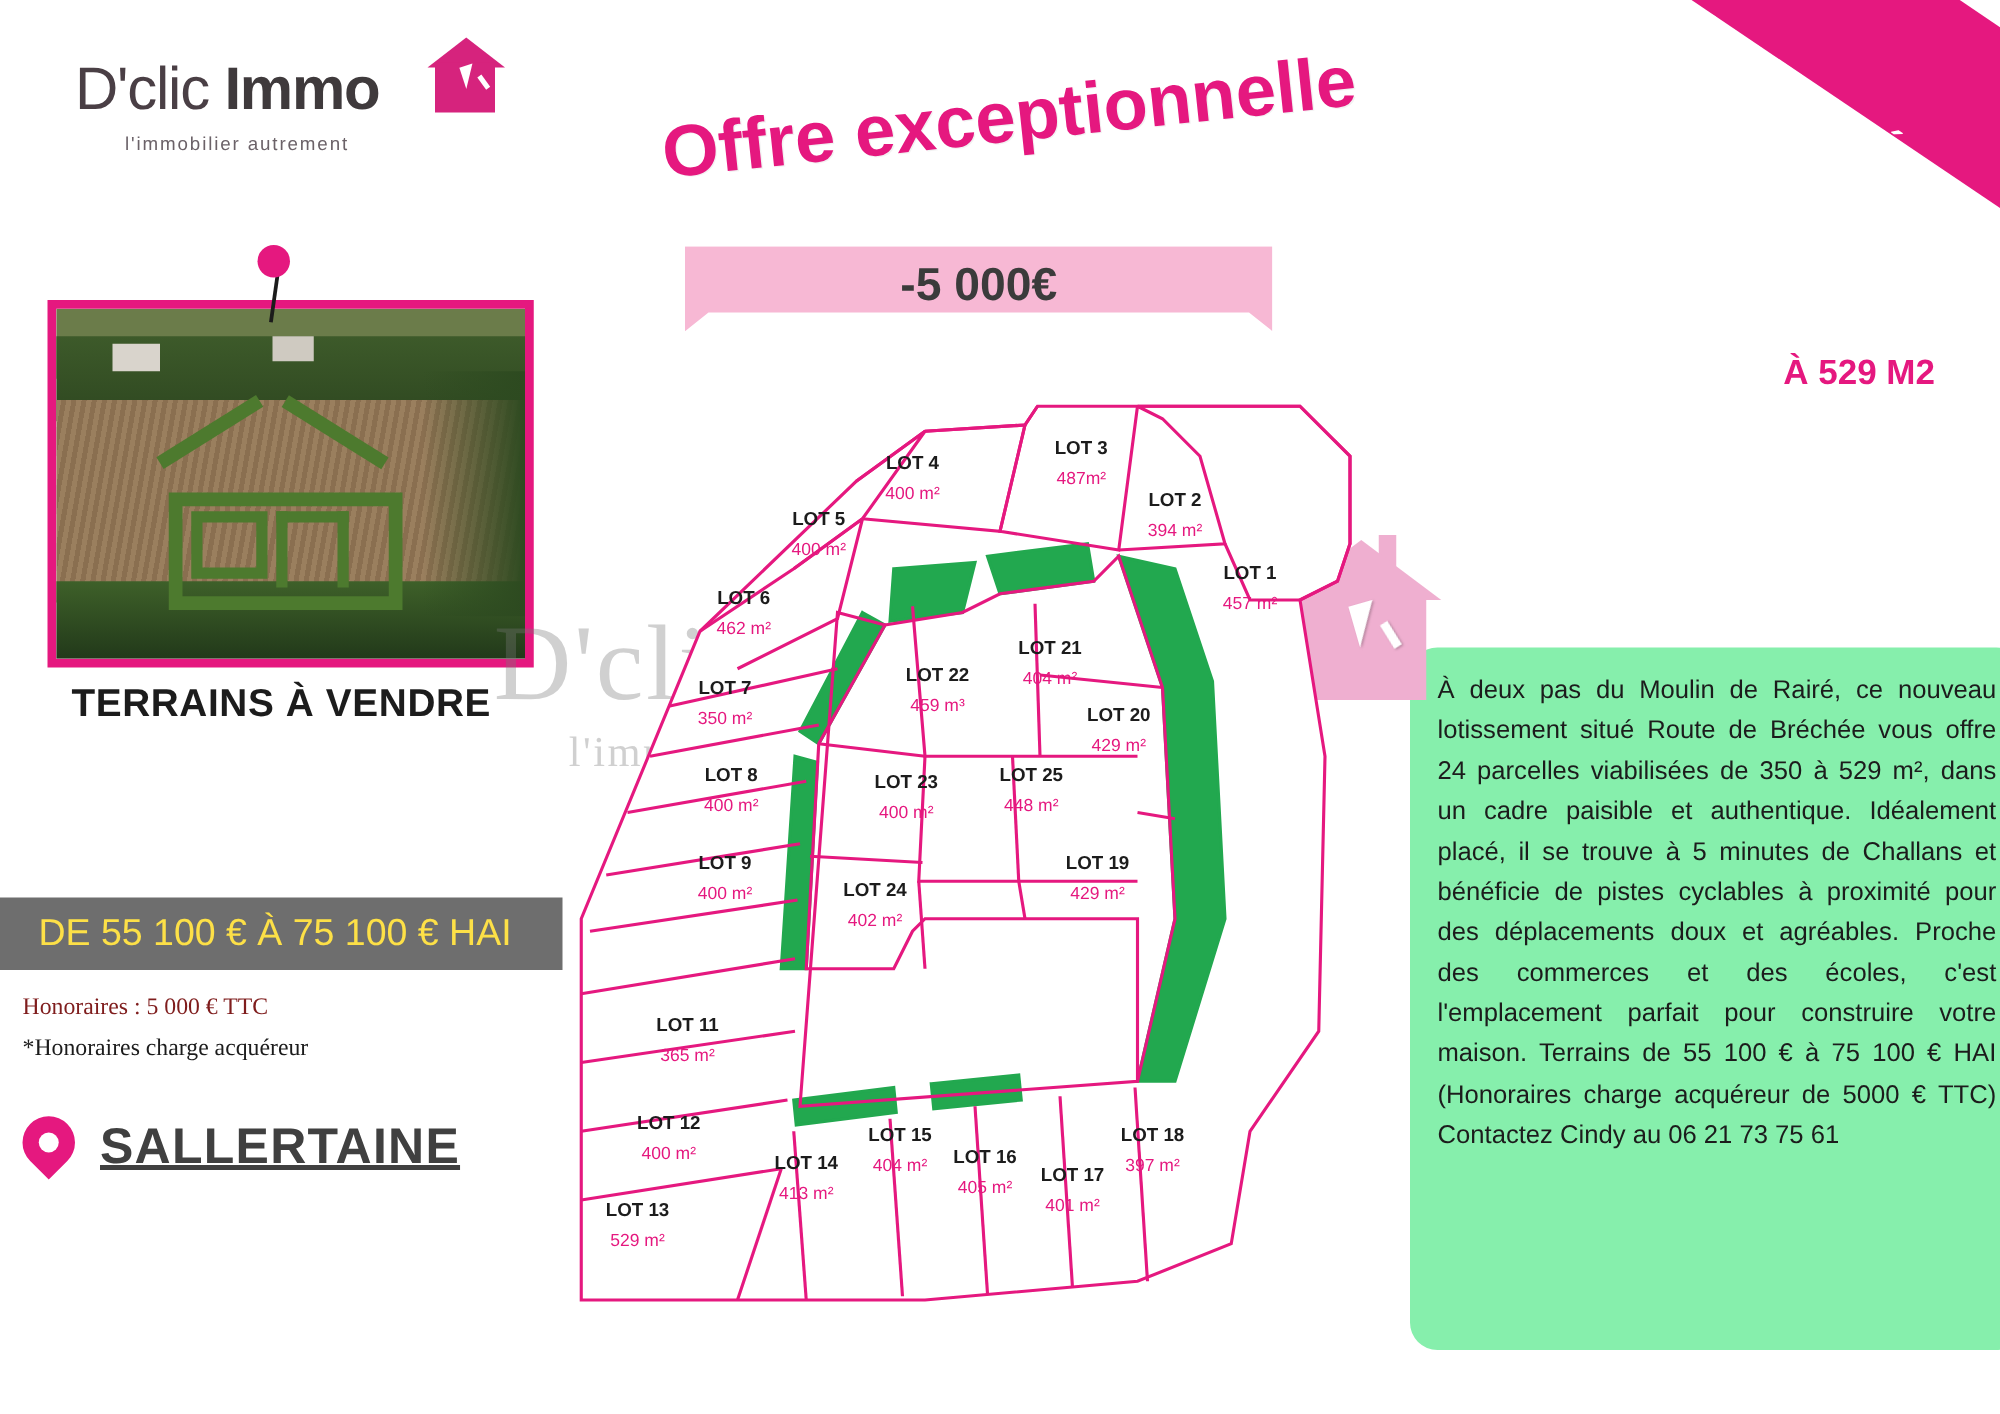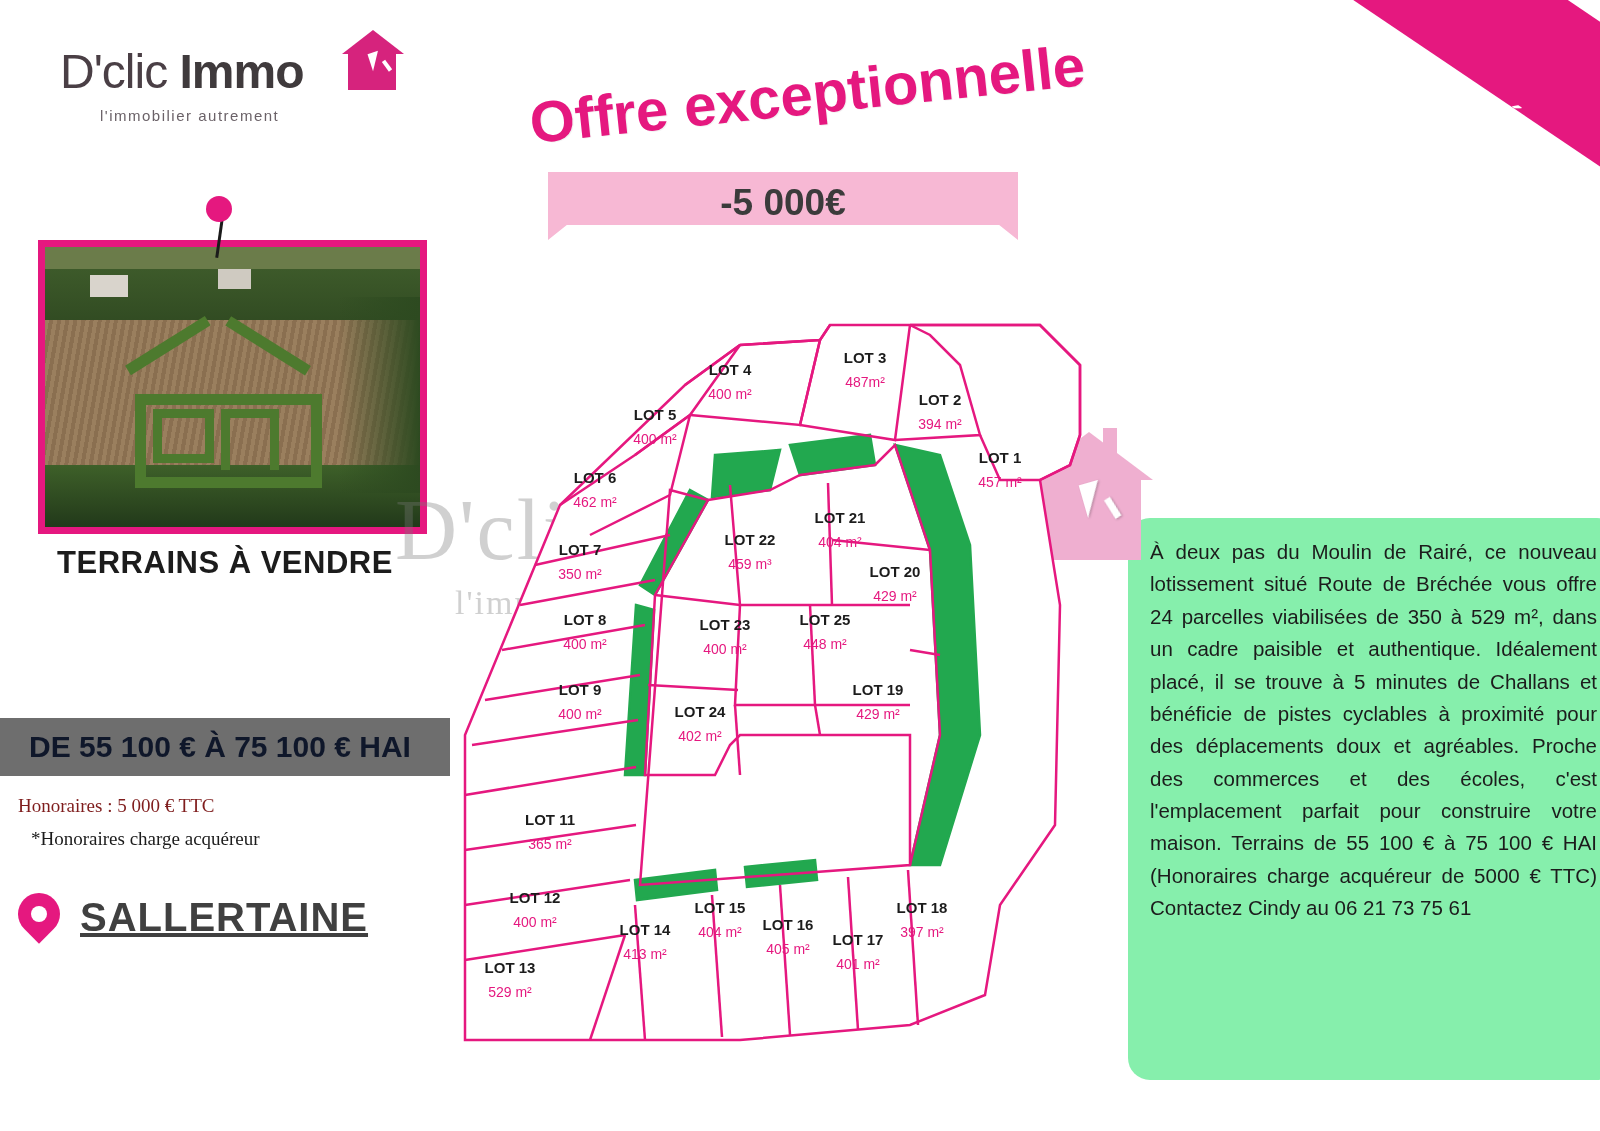--- a/index.html
+++ b/index.html
@@ -61,21 +61,21 @@
 
   
   #offre {
     left:470px; top:60px; width:680px; height:120px;
     color:#e5187f; font-weight:700; font-size:58px;
     transform:rotate(-6deg);
     text-align:center;
     text-shadow:1px 1px 0 rgba(0,0,0,0.05);
   }
   #banner {
-    left:548px; top:172px; width:470px; height:68px;
+    left:548px; top:197px; width:470px; height:68px;
     background:#f7b8d4;
     clip-path:polygon(0 0, 100% 0, 100% 100%, 96% 78%, 4% 78%, 0 100%);
     display:flex; align-items:flex-start; justify-content:center;
   }
   #banner span {
     margin-top:10px; font-size:37px; font-weight:700; color:#3b3b3b;
   }
 
   
   #photo-wrap { left:38px; top:240px; width:375px; height:280px; border:7px solid #e5187f; }
@@ -118,23 +118,23 @@
     left:35px; top:545px; width:380px;
     font-size:31px; font-weight:700; color:#1c1c1c; text-align:center;
     letter-spacing:0.5px;
   }
 
   
   #price-band {
     left:-10px; top:718px; width:460px; height:58px;
     background:#6e6e6e; display:flex; align-items:center; justify-content:center;
   }
-  #price-band span { color:#0f172a; font-size:30px; font-weight:700; }
+  #price-band span { color:#fde047; font-size:30px; font-weight:400; }
   #fees1 { left:18px; top:795px; font-size:19px; color:#7f1d1d; font-family:"Liberation Serif", serif; }
-  #fees2 { left:18px; top:828px; font-size:19px; color:#1c1c1c; font-family:"Liberation Serif", serif;margin-left:13px; }
+  #fees2 { left:18px; top:828px; font-size:19px; color:#1c1c1c; font-family:"Liberation Serif", serif; }
 
   
   #loc-pin { left:14px; top:893px; width:50px; height:60px; }
   #loc-pin .drop {
     position:absolute; left:4px; top:0; width:42px; height:42px;
     background:#e5187f; border-radius:50% 50% 50% 0; transform:rotate(-45deg);
   }
   #loc-pin .hole {
     position:absolute; left:17px; top:13px; width:16px; height:16px;
     border-radius:50%; background:#ffffff;
@@ -251,20 +251,21 @@
 <div class="abs" id="fees1">Honoraires : 5 000 € TTC</div>
 <div class="abs" id="fees2">*Honoraires charge acquéreur</div>
 
 <div class="abs" id="loc-pin">
   <div class="drop"></div>
   <div class="hole"></div>
 </div>
 <div class="abs" id="city">SALLERTAINE</div>
 
 <div class="abs" id="lots-title">
+  <div>À 529 M2</div>
 </div>
 
 <div class="abs" id="desc">À deux pas du Moulin de Rairé, ce nouveau lotissement situé Route de Bréchée vous offre 24 parcelles viabilisées de 350 à 529 m², dans un cadre paisible et authentique. Idéalement placé, il se trouve à 5 minutes de Challans et bénéficie de pistes cyclables à proximité pour des déplacements doux et agréables. Proche des commerces et des écoles, c'est l'emplacement parfait pour construire votre maison. Terrains de 55 100 € à 75 100 € HAI (Honoraires charge acquéreur de 5000 € TTC) Contactez Cindy au 06 21 73 75 61</div>
 
 <div class="abs" id="watermark">
   <div class="wm1">D'clic Immo</div>
   <div class="wm2">l'immobilier autrement</div>
 </div>
 
 <div class="abs" id="bighouse">

